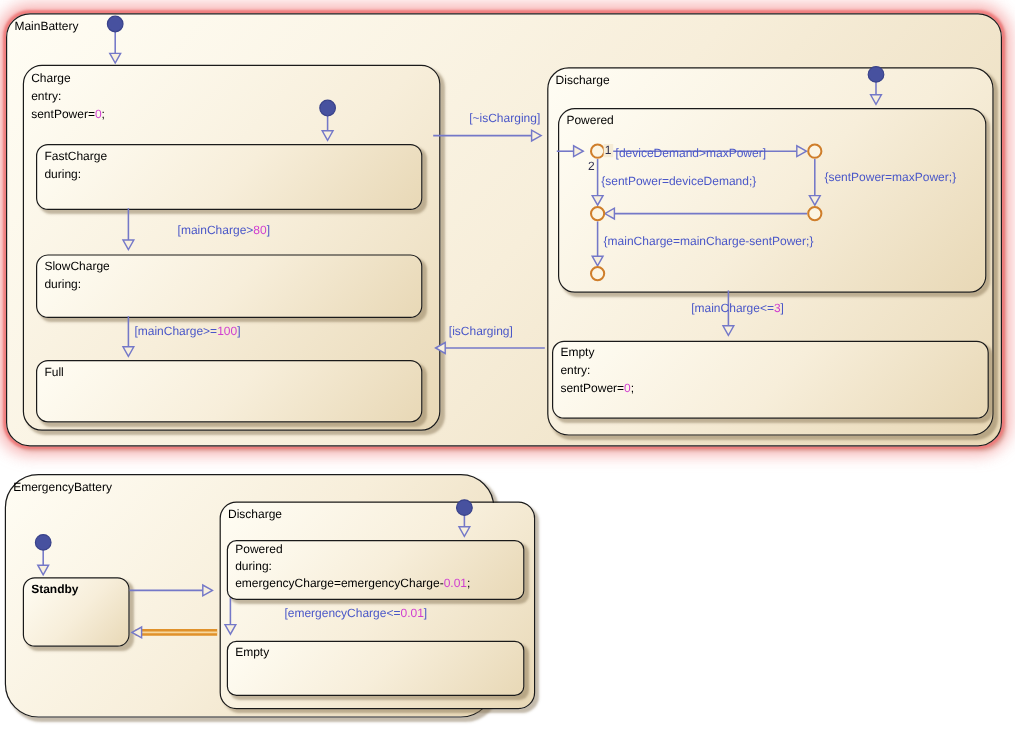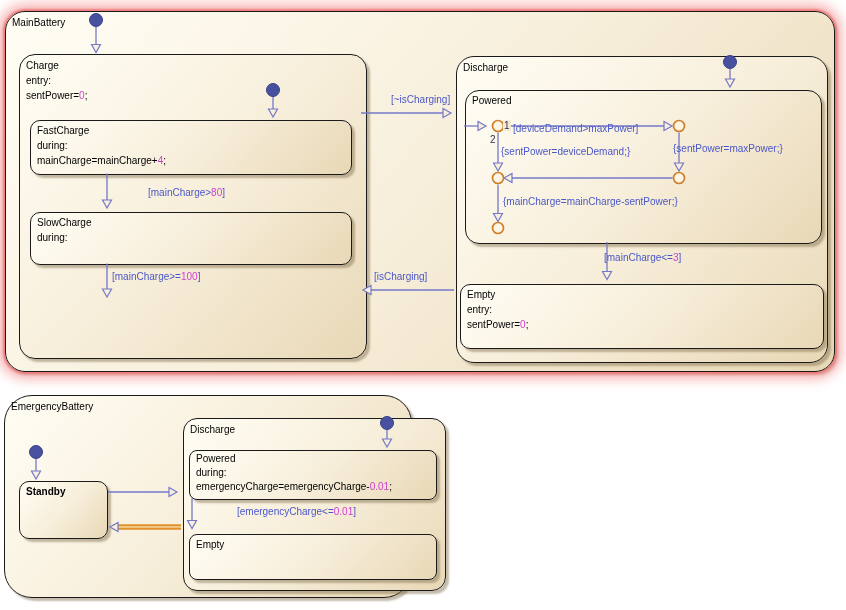--- a/index.html
+++ b/index.html
@@ -30,31 +30,35 @@
       <div class="stext">
         <div><span>Charge</span></div>
         <div><span>entry:</span></div>
         <div><span>sentPower=</span><span class="num">0</span><span>;</span></div>
       </div>
 
       <div class="state" style="left:10px;top:65px;width:322px;height:55px;border-radius:10px;">
         <div class="stext" style="padding-top:2px;">
           <div><span>FastCharge</span></div>
           <div><span>during:</span></div>
-          <div><span>mainCharge=mainCharge+</span><span class="num">4</span><span>;</span></div>
         </div>
       </div>
 
       <div class="state" style="left:10px;top:157px;width:322px;height:53px;border-radius:10px;">
         <div class="stext" style="padding-top:2px;">
           <div><span>SlowCharge</span></div>
           <div><span>during:</span></div>
         </div>
       </div>
 
+      <div class="state" style="left:10px;top:245px;width:322px;height:52px;border-radius:10px;">
+        <div class="stext" style="padding-top:2px;">
+          <div><span>Full</span></div>
+        </div>
+      </div>
     </div>
 
     <div class="state" style="left:450px;top:44px;width:372px;height:307px;border-radius:18px;">
       <div class="stext">
         <div><span>Discharge</span></div>
       </div>
 
       <div class="state" style="left:8px;top:33px;width:357px;height:154px;border-radius:14px;">
         <div class="stext" style="padding-top:2px;">
           <div><span>Powered</span></div>
@@ -178,21 +182,21 @@
   <div class="tlabel" style="left:374px;top:271px;"><span>[isCharging]</span></div>
 
   <div class="tlabel" style="left:513px;top:104px;margin-top:19px;"><span>[deviceDemand&gt;maxPower]</span></div>
 
   <div class="order" style="left:503px;top:120px;"><span>1</span></div>
 
   <div class="order" style="left:489px;top:134px;background:transparent;"><span>2</span></div>
 
   <div class="tlabel" style="left:501px;top:146px;"><span>{sentPower=deviceDemand;}</span></div>
 
-  <div class="tlabel" style="left:673px;top:143px;"><span>{sentPower=maxPower;}</span></div>
+  <div class="tlabel" style="left:687px;top:143px;"><span>{sentPower=maxPower;}</span></div>
 
   <div class="tlabel" style="left:503px;top:196px;"><span>{mainCharge=mainCharge-sentPower;}</span></div>
 
-  <div class="tlabel" style="left:604px;top:252px;"><span>[mainCharge&lt;=</span><span class="num">3</span><span>]</span></div>
+  <div class="tlabel" style="left:576px;top:252px;"><span>[mainCharge&lt;=</span><span class="num">3</span><span>]</span></div>
 
   <div class="tlabel" style="left:201px;top:506px;padding-left:36px;"><span>[emergencyCharge&lt;=</span><span class="num">0.01</span><span>]</span></div>
 
 </div>
 
 </body></html>

